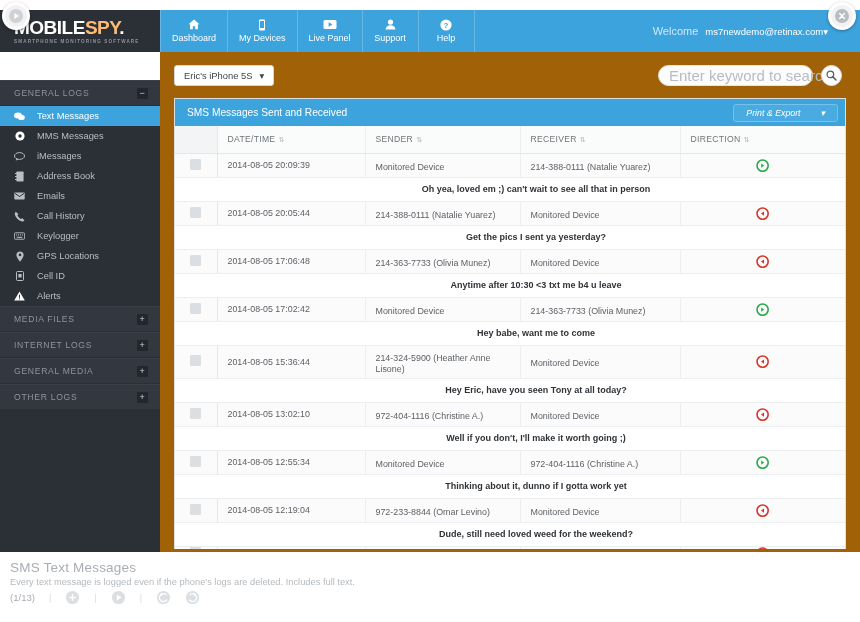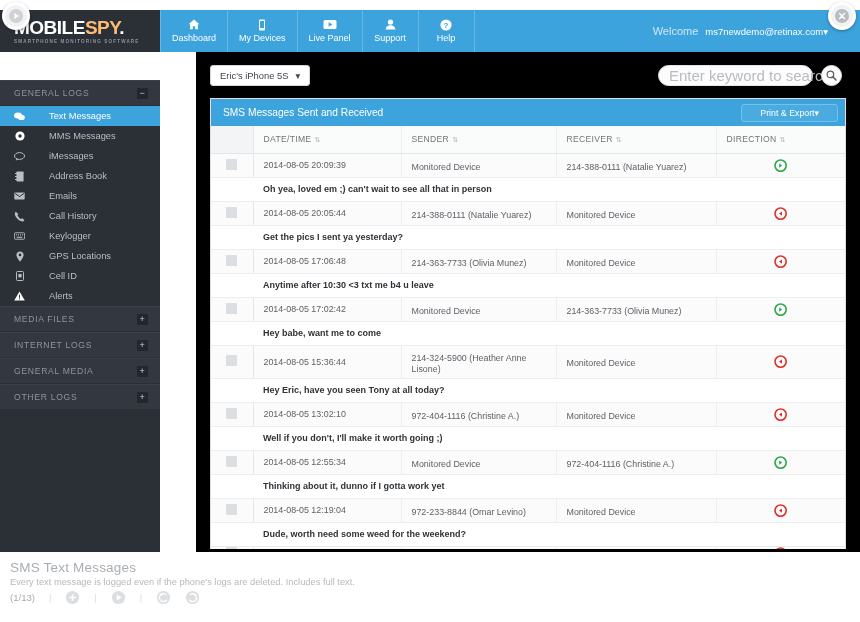--- a/index.html
+++ b/index.html
@@ -68,28 +68,28 @@
     padding:0 12px 0 14px; background:#33373f; color:#8e959d;
     font-size:8.6px; letter-spacing:.7px; cursor:pointer;
     border-bottom:1px solid #2a2e35; border-top:1px solid #3a3f48;
   }
   .grp-toggle {
     width:11px; height:11px; background:#23262c; color:#cdd2d8;
     display:flex; align-items:center; justify-content:center;
     font-size:9px; line-height:9px; border-radius:1px;
   }
   .side-item {
-    height:20px; display:flex; align-items:center; gap:24px;
+    height:20px; display:flex; align-items:center; gap:12px;
     padding-left:14px; color:#b9bec5; font-size:9.3px; cursor:pointer;
   }
   .side-item.active { background:#3ca3dd; color:#ffffff; }
   .side-ico { width:11px; display:flex; align-items:center; justify-content:center; }
 
   
-  #content { flex:1; background:#000000; height:500px; position:relative;margin-left:36px; }
+  #content { flex:1; background:#a16207; height:500px; position:relative; }
   #content-top { height:46px; display:flex; align-items:center; padding:0 18px 0 14px; }
   #device-select {
     border:1px solid #d4d7da; background:#fff; border-radius:3px;
     height:21px; padding:0 9px; font-size:9.4px; color:#41454a;
     display:flex; align-items:center; gap:7px; cursor:pointer;
   }
   #search-wrap { margin-left:auto; display:flex; align-items:center; gap:8px; }
   #search-box {
     width:155px; height:21px; border:1px solid #e2e4e6; border-radius:11px;
     background:#fcfcfd; display:flex; align-items:center; padding:0 10px;
@@ -107,22 +107,22 @@
 
   
   #panel { margin:0 14px 0 14px; border:1px solid #dde0e3; border-bottom:0; height:451px; overflow:hidden; }
   #panel-head {
     height:27px; background:#3ca3dd; display:flex; align-items:center;
     padding:0 7px 0 12px; color:#fff;
   }
   #panel-title { font-size:10.2px; }
   #print-export {
     margin-left:auto; background:#4aabe0; border:1px solid #74c2ea;
-    color:#fff; font-size:8.8px; border-radius:3px; padding:3px 18px; cursor:pointer;
-    display:flex; align-items:center; gap:0;
+    color:#fff; font-size:8.8px; border-radius:3px; padding:3px 12px; cursor:pointer;
+    display:flex; align-items:center; gap:20px;font-style:italic;
   }
 
   table { width:100%; border-collapse:collapse; table-layout:fixed; }
   thead th {
     background:#fafbfb; color:#70757a; font-size:8.6px; font-weight:normal;
     text-align:left; height:27px; padding:0 0 0 10px;
     border-bottom:1px solid #e4e7ea; border-right:1px solid #eceef0;
     letter-spacing:.3px;
   }
   th.col-chk { width:42px; background:#f3f4f5; border-right:1px solid #e4e7ea; }
@@ -141,20 +141,21 @@
   td.c-chk { background:#f3f4f5; border-right:1px solid #e4e7ea; text-align:center; padding:0; }
   td.c-dir { border-right:0; text-align:center; padding:0; }
   .chkbox { width:11px; height:11px; background:#dcdfe2; border-radius:1px; display:inline-block; cursor:pointer; }
   td.c-send, td.c-recv { line-height:11px; padding-top:6px; padding-bottom:2px; }
   tr.tall td { height:33px; }
 
   tr.msg-row td {
     background:#ffffff; color:#2f3337; font-size:9px; font-weight:bold;
     height:24px; border-right:0; padding-left:52px;
     border-bottom:1px solid #eceef0;
+    text-align:center;
   }
   tr.partial td { height:10px; border-bottom:0; }
 
   .dir-ico { display:inline-block; vertical-align:middle; }
 
   
   #caption { position:absolute; left:10px; top:560px; width:520px; }
   #cap-title { font-size:13.5px; color:#a9aeb3; letter-spacing:.2px; }
   #cap-sub { font-size:9.3px; color:#b5babe; margin-top:2px; }
   #cap-controls { display:flex; align-items:center; gap:14px; margin-top:3px; }
@@ -529,21 +530,21 @@
                   <td class="c-chk"><span class="chkbox"></span></td>
                   <td class="c-date">2014-08-05 12:19:04</td>
                   <td class="c-send">972-233-8844 (Omar Levino)</td>
                   <td class="c-recv">Monitored Device</td>
                   <td class="c-dir"><svg class="dir-ico" width="13" height="13" viewBox="0 0 13 13">
                       <circle cx="6.6" cy="6.6" r="5.6" fill="none" stroke="#d9342b" stroke-width="1.6"></circle>
                       <polygon points="8,4.4 5,6.6 8,8.8" fill="#d9342b"></polygon>
                     </svg></td>
                 </tr>
                 <tr class="msg-row">
-                  <td colspan="5">Dude, worth need some weed for the weekend?</td>
+                  <td colspan="5">Dude, still need loved weed for the weekend?</td>
                 </tr>
                 <tr class="meta-row partial">
                   <td class="c-chk"><span class="chkbox"></span></td>
                   <td></td>
                   <td></td>
                   <td></td>
                   <td class="c-dir"><svg class="dir-ico" width="13" height="13" viewBox="0 0 13 13">
                       <circle cx="6.6" cy="6.6" r="5.6" fill="none" stroke="#d9342b" stroke-width="1.6"></circle>
                       <polygon points="8,4.4 5,6.6 8,8.8" fill="#d9342b"></polygon>
                     </svg></td>

